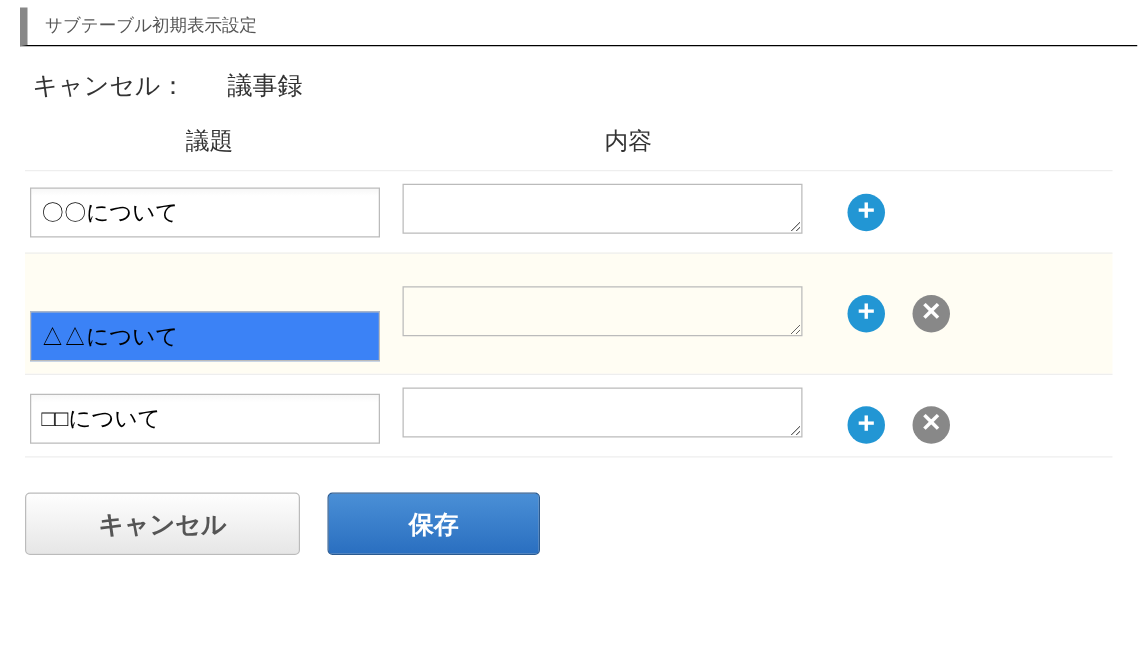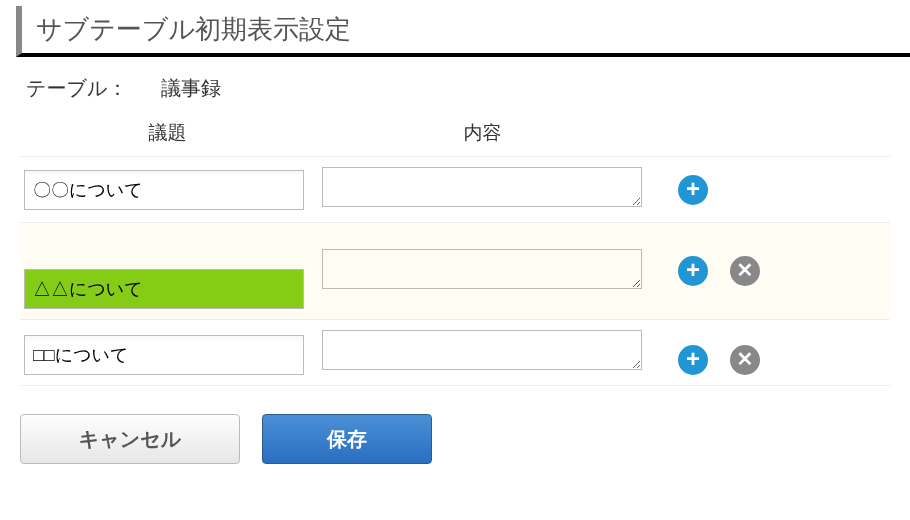--- a/index.html
+++ b/index.html
@@ -9,41 +9,42 @@
     font-family: "Hiragino Kaku Gothic Pro", "Meiryo", sans-serif;
     font-size: 18px;
     color: #333;
     background: #fff;
     width: 910px;
   }
   .header {
     border-left: 6px solid #888;
     padding: 6px 14px;
     margin: 6px 0 18px 16px;
-    font-size: 26px;
+    font-size: 14px;
     color: #555;
-    border-bottom: 4px solid #000000;
+    border-bottom: 1px solid #000000;
   }
   .content {
     padding: 0 20px;
   }
   .table-label-row {
     font-size: 20px;
     color: #333;
     margin: 10px 0 14px 6px;
   }
   .table-label-row .lbl { margin-right: 28px; }
   .grid {
     display: flex;
     flex-direction: column;
     gap: 0;
   }
   .col-headers {
     display: flex;
     padding: 4px 0 10px;
+    gap: 20px;
   }
   .col-headers .col1 { width: 295px; text-align: center; font-size: 19px; }
   .col-headers .col2 { width: 335px; text-align: center; font-size: 19px; }
   .row {
     display: flex;
     align-items: center;
     padding: 10px 4px;
     border-top: 1px solid #eee;
     gap: 18px;
   }
@@ -54,21 +55,21 @@
   .actions { display: flex; gap: 22px; padding-left: 18px; }
   input[type="text"] {
     width: 100%;
     height: 40px;
     font-size: 18px;
     padding: 4px 8px;
     border: 1px solid #bbb;
     background: linear-gradient(#f7f7f7, #fff 15%);
     outline: none;
   }
-  .row.hl input[type="text"] { background: #84cc16; margin-top: 36px; }
+  .row.hl input[type="text"] { background: #3b82f6; margin-top: 36px; }
   textarea {
     width: 100%;
     height: 40px;
     font-size: 18px;
     padding: 4px 8px;
     border: 1px solid #bbb;
     resize: both;
     background: #fff;
     outline: none;
     font-family: inherit;
@@ -119,21 +120,21 @@
 </head>
 <body>
 
 <div class="header">
   <span>サブテーブル初期表示設定</span>
 </div>
 
 <div class="content">
 
   <div class="table-label-row">
-    <span class="lbl">テーブル：</span>
+    <span class="lbl">キャンセル：</span>
     <span>議事録</span>
   </div>
 
   <div class="grid">
     <div class="col-headers">
       <div class="col1">議題</div>
       <div class="col2">内容</div>
     </div>
 
     <div id="rows-container">

